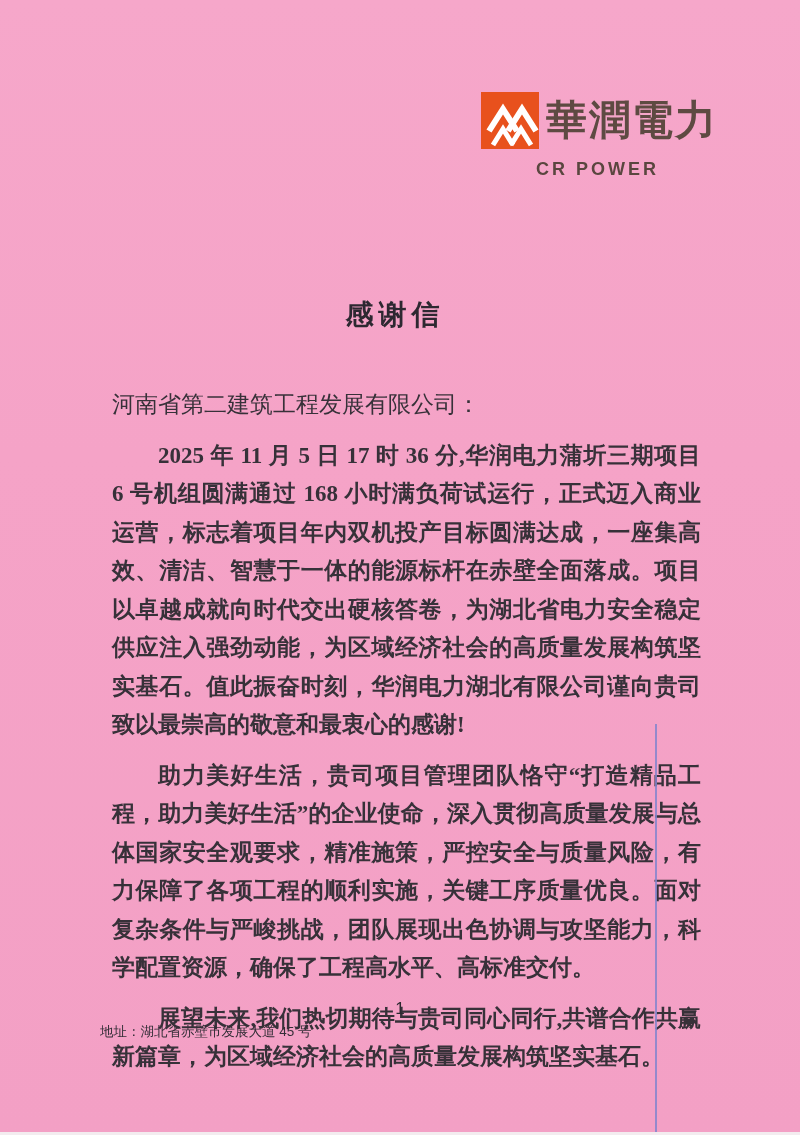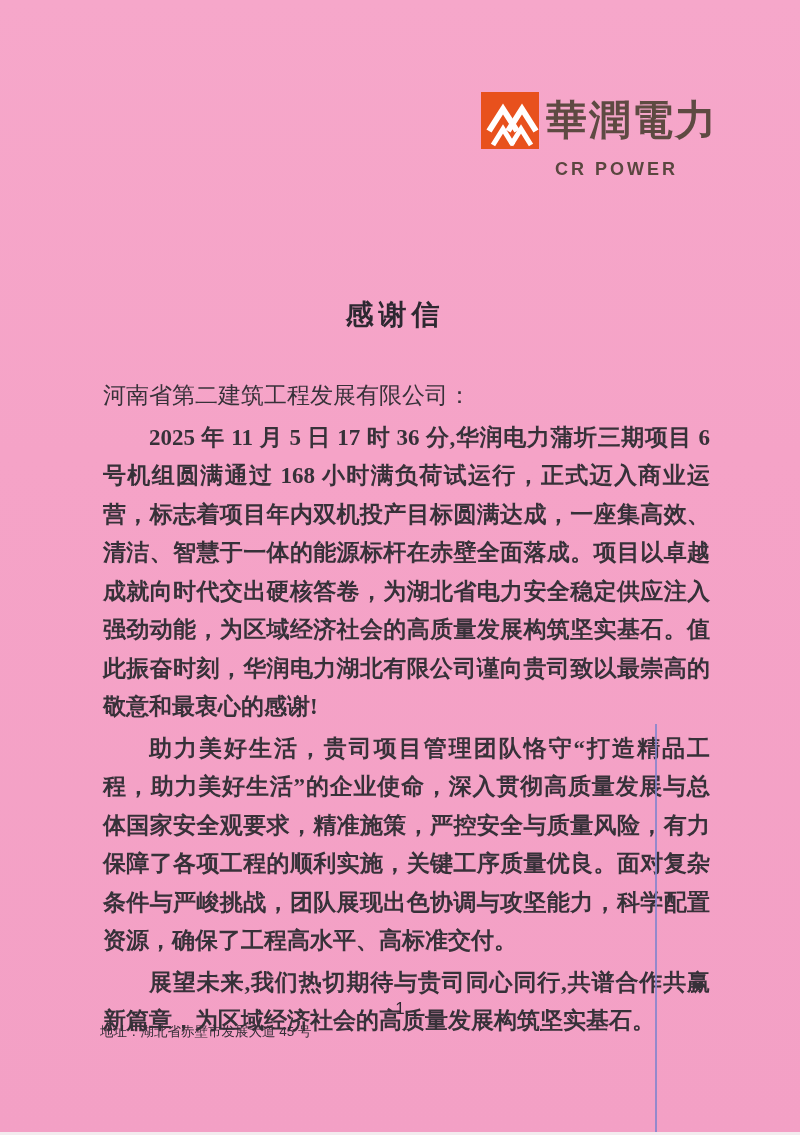--- a/index.html
+++ b/index.html
@@ -23,38 +23,38 @@
   .logo-row { display:flex; align-items:center; }
   .logo-mark { display:block; }
   .logo-mark svg { display:block; width:58px; height:57px; }
   .logo-cn {
     font-size:41px; font-weight:bold; color:#5e4a42;
     letter-spacing:2px; margin-left:7px; line-height:1;
     font-family:"Liberation Serif", serif;
   }
   .logo-en {
     font-size:18px; font-weight:bold; color:#5a463f;
-    letter-spacing:3px; margin-top:10px; margin-left:74px;
+    letter-spacing:3px; margin-top:10px; margin-left:55px;
     font-family:"Liberation Sans", sans-serif;
   }
   
   .title {
     position:absolute; top:296px; left:0; width:790px;
     margin:0; text-align:center;
     font-size:28px; font-weight:bold; color:#2d2831;
     letter-spacing:5px;
   }
   
   .body {
     position:absolute; top:374px; left:100px; width:613px;
     font-size:23px; line-height:38.5px;
     text-align:justify;
     color:#373139;
   }
-  .body p { margin:3px; }
+  .body p { margin:12px; }
   .para { text-indent:2em;font-weight:bold; }
   
   .page-number {
     position:absolute; top:999px; left:0; width:800px;
     text-align:center; font-size:17px; color:#2c2830;
     font-family:"Liberation Sans", sans-serif;
   }
   
   .footer {
     position:absolute; top:1021px; left:100px;

